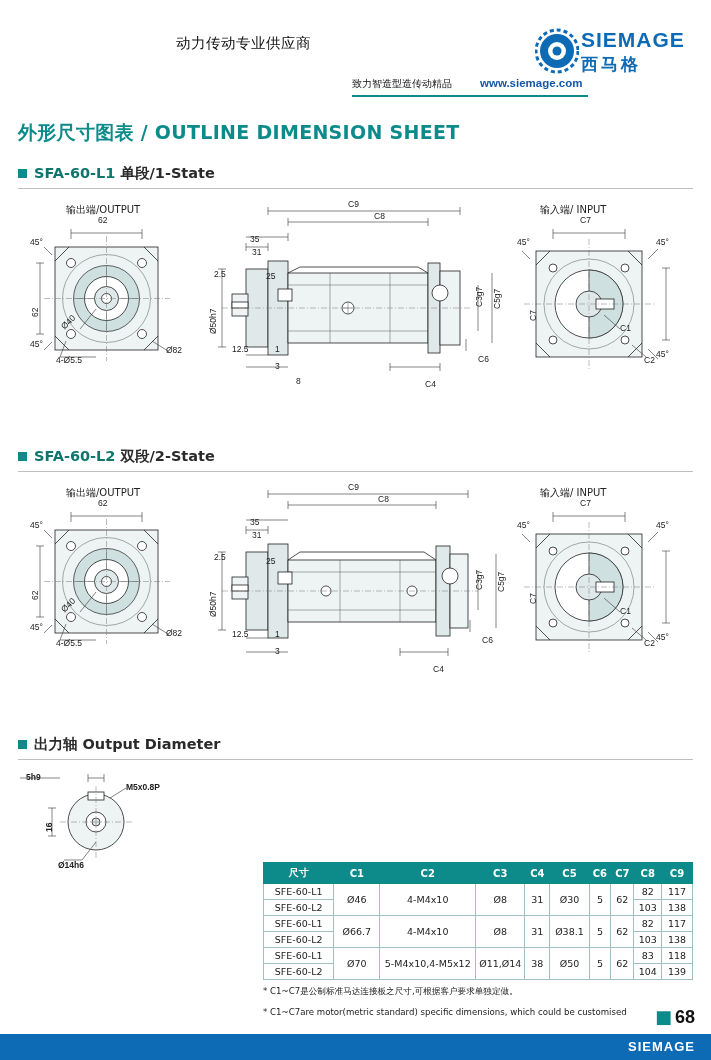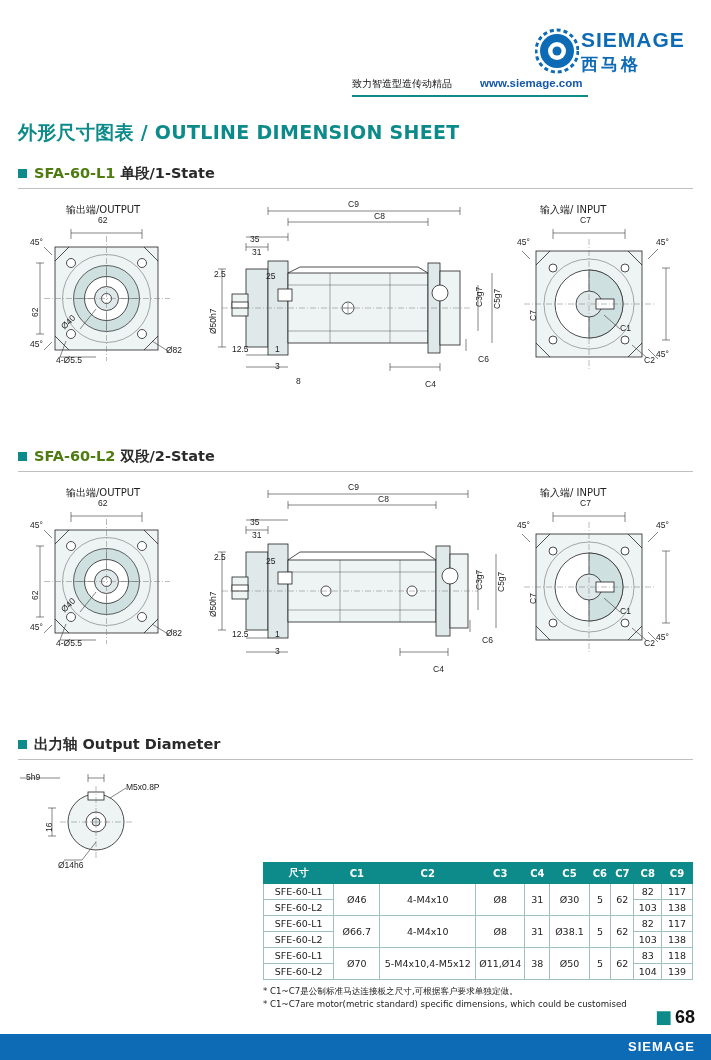--- a/index.html
+++ b/index.html
@@ -96,21 +96,21 @@
   .sec-head {
     margin: 18px 0 0 18px;
     font-size: 14.5px;
     font-weight: bold;
     color: #2a2a2a;
     font-family:"DejaVu Sans", sans-serif;
   }
   .sec-head .sq {
     display:inline-block; width:9px; height:9px; background:#0d8b8b; margin-right:7px;
   }
-  .sec-head .model { color:#4d7c0f; }
+  .sec-head .model { color:#0f766e; }
   .sec-rule {
     margin: 5px 18px 0 18px;
     height:1px; background:#bfbfbf;
   }
 
   
   .draw-wrap { position:relative; }
   .lbl {
     position:absolute;
     font-size: 10px;
@@ -181,20 +181,21 @@
   .fillg2 { fill:#eef4f4; stroke:#222; stroke-width:0.8; }
   .fillw { fill:#ffffff; stroke:#222; stroke-width:0.8; }
   .hatch { fill:#cfe0e1; stroke:#222; stroke-width:0.7; }
 </style>
 </head>
 <body>
 
 <div class="header">
 
   <div class="hdr-mid">
+    <div class="cn"><span>动力传动专业供应商</span></div>
   </div>
 
   <div class="hdr-line2">致力智造型造传动精品</div>
   <div class="hdr-url">www.siemage.com</div>
   <div class="hdr-rule"></div>
 
   <div class="hdr-logo">
     <svg class="logo-gear" width="44" height="46" viewBox="0 0 44 46">
       <g fill="#0d6ab5">
         <circle cx="22" cy="23" r="17"></circle>
@@ -540,21 +541,21 @@
   <div class="lbl sm" style="left:656px; top:160px;">45°</div>
   <div class="lbl sm" style="left:620px; top:134px;">C1</div>
   <div class="lbl sm" style="left:644px; top:166px;">C2</div>
 </div>
 
 <div class="sec-head">
   <span class="sq"></span><span>出力轴 Output Diameter</span>
 </div>
 <div class="sec-rule"></div>
 
-<div class="draw-wrap" style="height:130px;">
+<div class="draw-wrap" style="height:130px;font-weight:bold;">
   <svg width="260" height="130" viewBox="0 0 260 130">
 
     <circle cx="96" cy="62" r="28" class="fillg2"></circle>
     <circle cx="96" cy="62" r="10" class="fillw"></circle>
     <circle cx="96" cy="62" r="4" class="fillg"></circle>
     <rect x="88" y="32" width="16" height="8" class="fillw"></rect>
     <line x1="60" y1="62" x2="132" y2="62" class="ctr"></line>
     <line x1="96" y1="26" x2="96" y2="98" class="ctr"></line>
 
     <line x1="88" y1="18" x2="104" y2="18" class="dim"></line>
@@ -641,21 +642,21 @@
         <td>118</td>
       </tr>
       <tr>
         <td class="name">SFE-60-L2</td>
         <td>104</td>
         <td>139</td>
       </tr>
     </tbody>
   </table>
   <div class="tbl-note">* C1~C7是公制标准马达连接板之尺寸,可根据客户要求单独定做。</div>
-  <div class="tbl-note" style="margin-top:1px;">* C1~C7are motor(metric standard)  specific dimensions, which could be customised</div>
+  <div class="tbl-note" style="margin-top:9px;">* C1~C7are motor(metric standard)  specific dimensions, which could be customised</div>
 </div>
 
 <div class="page-num">
   <span class="mk">■</span><span>68</span>
 </div>
 <div class="footer-bar">
   <div class="ftxt">SIEMAGE</div>
 </div>
 
 </body></html>

